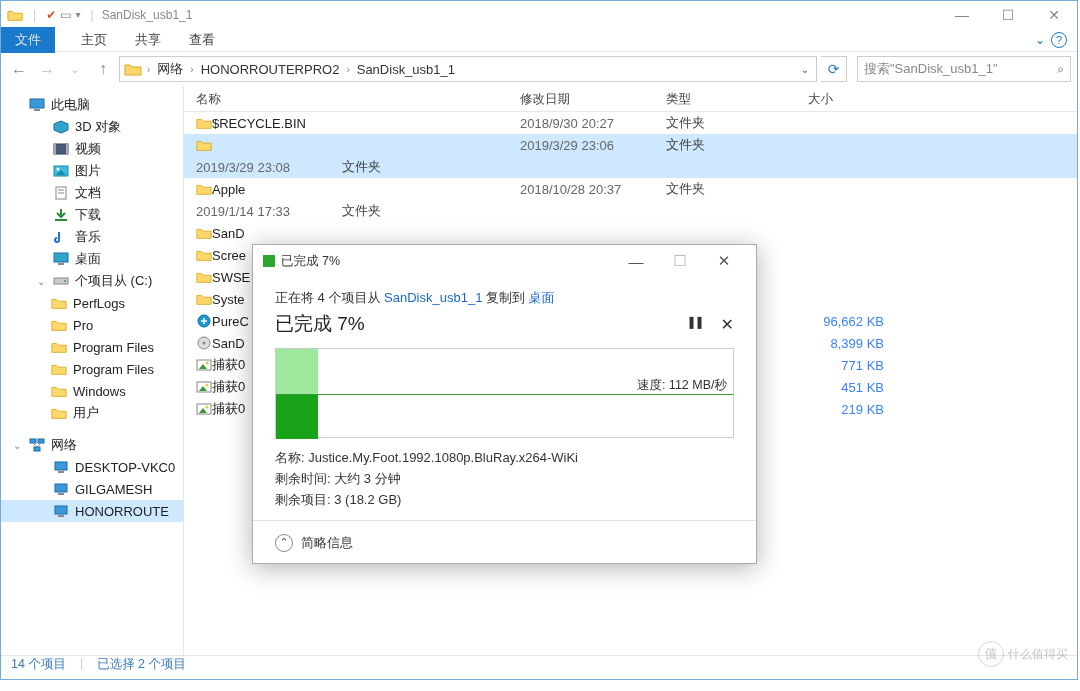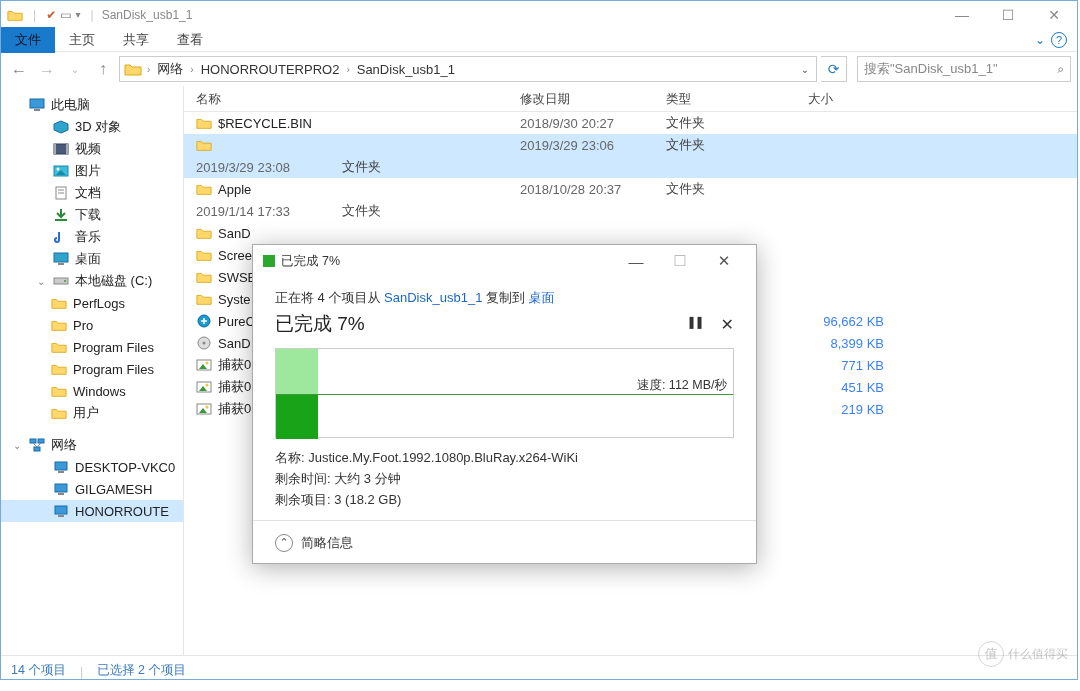--- a/index.html
+++ b/index.html
@@ -7,21 +7,21 @@
 .window { width: 1078px; height: 680px; border: 1px solid #78abd6; margin: 0 0 0 0; position: relative; background: #fff; }
 .titlebar { height: 27px; display: flex; align-items: center; padding: 0 0 0 6px; font-size: 12px; color: #999; }
 .titlebar .qat { display: flex; align-items: center; gap: 4px; }
 .titlebar .qat .folder-icon { width: 16px; height: 14px; }
 .titlebar .sep { color: #ccc; margin: 0 6px; }
 .titlebar .title { margin-left: 2px; color: #888; }
 .titlebar .wincontrols { margin-left: auto; display: flex; }
 .titlebar .wincontrols div { width: 46px; height: 27px; display: flex; align-items: center; justify-content: center; color: #888; font-size: 14px; }
 .titlebar .wincontrols .close { color: #888; }
 .ribbon { height: 24px; display: flex; align-items: center; border-bottom: 1px solid #e5e5e5; }
-.ribbon .file-tab { background: #1979ca; color: #0f172a; padding: 4px 14px; font-size: 13px; margin-right: 0; }
+.ribbon .file-tab { background: #1979ca; color: #e5e5e5; padding: 4px 14px; font-size: 13px; margin-right: 12px; }
 .ribbon .tab { padding: 4px 14px; font-size: 13px; color: #444; }
 .ribbon .helpzone { margin-left: auto; display: flex; align-items: center; gap: 6px; padding-right: 10px; color: #1979ca; }
 .navrow { height: 34px; display: flex; align-items: center; padding: 4px 6px; gap: 4px; }
 .navbtn { width: 24px; height: 24px; display: flex; align-items: center; justify-content: center; color: #888; font-size: 16px; }
 .navbtn.dim { color: #bbb; }
 .addressbar { flex: 1; height: 26px; border: 1px solid #ccc; display: flex; align-items: center; padding: 0 2px; font-size: 13px; color: #333; }
 .addressbar .crumb { padding: 0 4px; }
 .addressbar .chev { color: #888; padding: 0 3px; font-size: 10px; }
 .addressbar .folder-icon { width: 18px; height: 16px; margin: 0 2px; }
 .addr-dd { width: 18px; display: flex; align-items: center; justify-content: center; margin-left: auto; color: #555; font-size: 10px; }
@@ -40,25 +40,25 @@
 .main { flex: 1; display: flex; flex-direction: column; }
 .colheaders { height: 26px; display: flex; align-items: center; border-bottom: 1px solid #e8e8e8; color: #444; font-size: 12.5px; padding-top: 2px; }
 .colheaders div { padding-left: 12px; }
 .ch-name { width: 324px; }
 .ch-date { width: 146px; }
 .ch-type { width: 142px; }
 .ch-size { width: 100px; }
 .filelist { flex: 1; overflow: hidden; position: relative; }
 .filerow { height: 22px; display: flex; align-items: center; font-size: 13px; color: #222; }
 .filerow.sel { background: #cde8ff; }
-.filerow .c-name { width: 324px; display: flex; align-items: center; gap: 6px; padding-left: 12px; white-space: nowrap; overflow: hidden; }
+.filerow .c-name { width: 324px; display: flex; align-items: center; gap: 0; padding-left: 12px; white-space: nowrap; overflow: hidden; }
 .filerow .c-date { width: 146px; color: #666; padding-left: 12px; }
 .filerow .c-type { width: 142px; color: #444; padding-left: 12px; }
 .filerow .c-size { width: 100px; text-align: right; padding-right: 12px; color: #3b82f6; }
-.statusbar { height: 24px; border-top: 1px solid #e5e5e5; display: flex; align-items: flex-end; padding: 0 10px; font-size: 12.5px; color: #3a7abc; gap: 14px; position: absolute; bottom: 0; left: 0; right: 0; background: #fff; }
+.statusbar { height: 24px; border-top: 1px solid #e5e5e5; display: flex; align-items: flex-start; padding: 0 10px; font-size: 12.5px; color: #3a7abc; gap: 14px; position: absolute; bottom: 0; left: 0; right: 0; background: #fff; }
 .statusbar .sep2 { color: #ccc; }
 
 
 .copydlg { position: absolute; left: 252px; top: 244px; width: 505px; height: 320px; background: #fff; border: 1px solid #aaa; box-shadow: 0 4px 24px rgba(0,0,0,0.3); z-index: 10; }
 .copydlg .dlg-title { height: 32px; display: flex; align-items: center; padding: 0 10px; font-size: 12.5px; color: #333; }
 .copydlg .dlg-title .dticon { width: 12px; height: 12px; background: #2ca82c; margin-right: 6px; }
 .copydlg .dlg-title .dtcontrols { margin-left: auto; display: flex; gap: 0; }
 .copydlg .dlg-title .dtcontrols div { width: 44px; height: 28px; display: flex; align-items: center; justify-content: center; font-size: 15px; color: #555; }
 .copydlg .body { padding: 8px 22px 10px 22px; }
 .copydlg .desc { font-size: 13px; color: #333; margin-top: 4px; }
@@ -223,21 +223,21 @@
           <span>桌面</span>
         </div>
         <div class="sbitem l2">
           <span class="exp">⌄</span>
           <span>
             <svg width="16" height="14" viewBox="0 0 16 14">
               <rect x="1" y="4" width="14" height="6" fill="#ccc" stroke="#888"></rect>
               <circle cx="12" cy="7" r="1" fill="#3a9a3a"></circle>
             </svg>
           </span>
-          <span>本地磁盘 (C:)</span>
+          <span>个项目从 (C:)</span>
         </div>
         <div class="sbitem l3">
           <span>
             <svg width="16" height="14" viewBox="0 0 18 14">
               <path fill="#ffd76b" stroke="#dca921" d="M1 3 h5 l2 2 h9 v8 H1 z"></path>
             </svg>
           </span>
           <span>PerfLogs</span>
         </div>
         <div class="sbitem l3">

